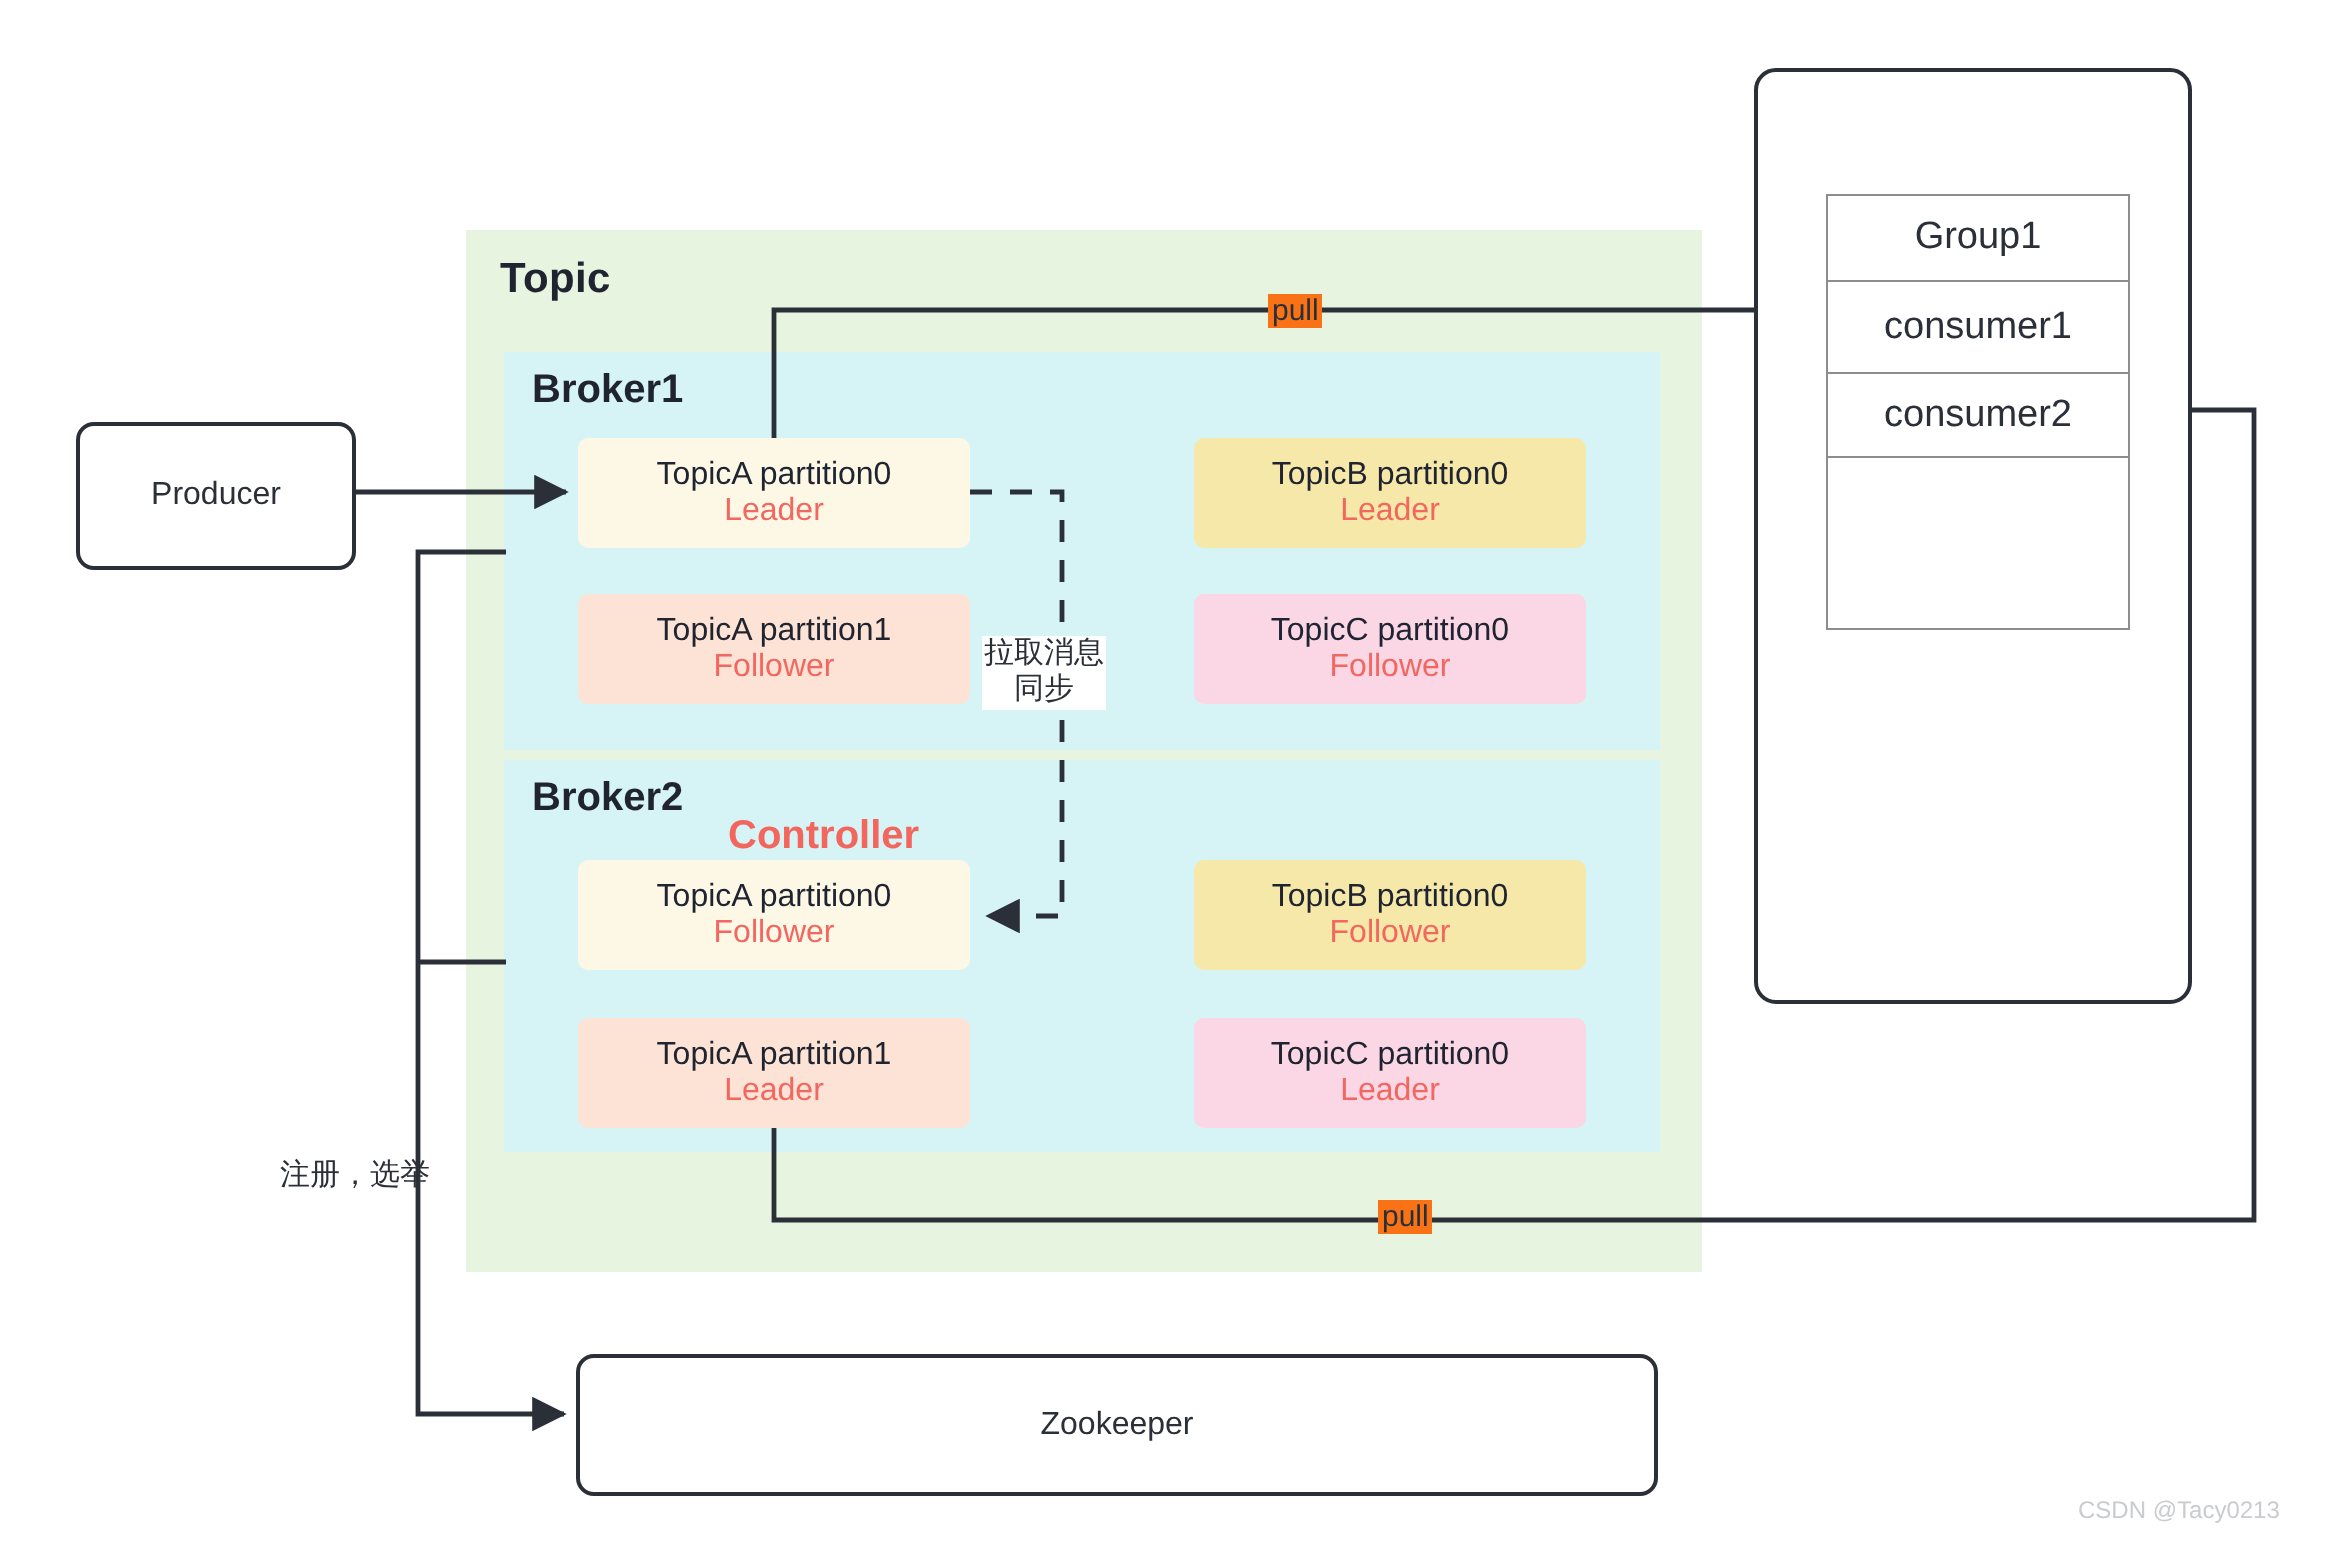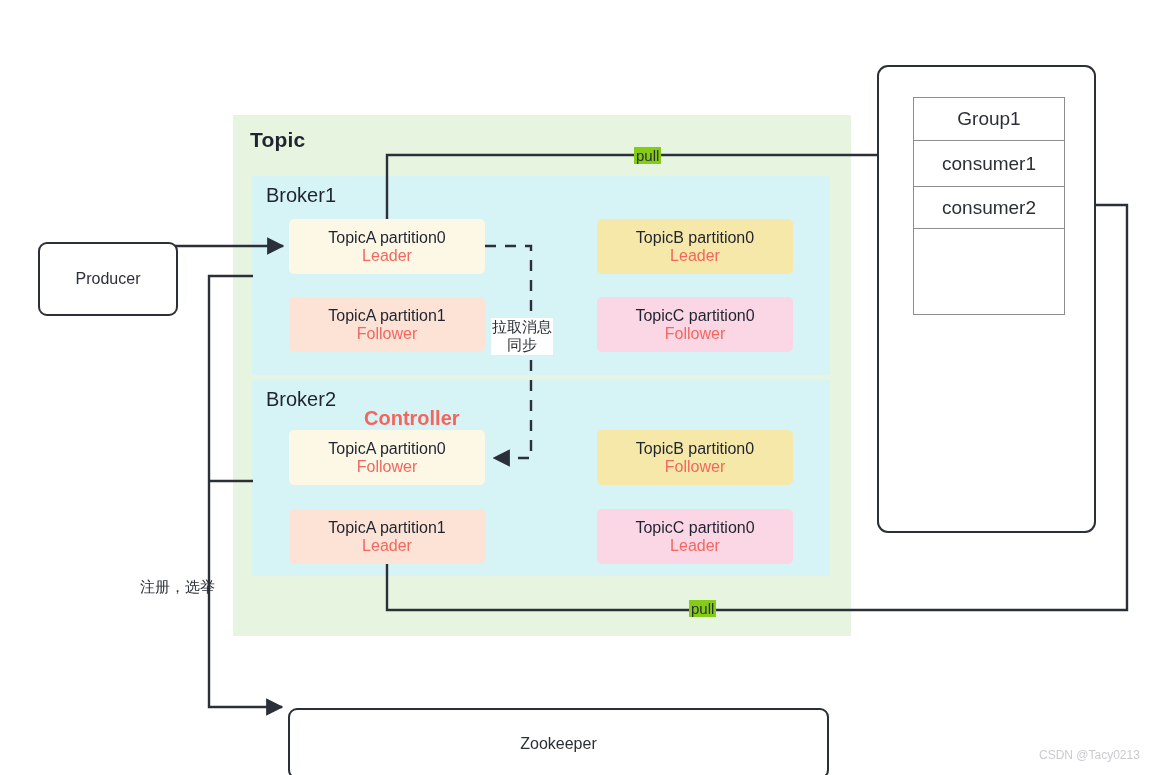--- a/index.html
+++ b/index.html
@@ -21,21 +21,21 @@
   #topic-label{
     left:250px;top:128px;
     font-size:21px;font-weight:bold;color:#1f2430;letter-spacing:.2px;
   }
 
   
   .broker-box{background:#d6f3f6;}
   #broker1-box{left:252px;top:176px;width:578px;height:199px;}
   #broker2-box{left:252px;top:380px;width:578px;height:196px;}
   .broker-label{
-    font-size:20px;font-weight:normal;color:#1f2430;
+    font-size:20px;font-weight:bold;color:#1f2430;
   }
   #broker1-label{left:266px;top:184px;}
   #broker2-label{left:266px;top:388px;}
   #controller-label{
     left:364px;top:407px;
     font-size:20px;font-weight:bold;color:#f2665e;
   }
 
   
   .part{
@@ -57,21 +57,20 @@
   #p-a0-b2{left:289px;top:430px;}
   #p-a1-b2{left:289px;top:509px;}
   #p-b0-b2{left:597px;top:430px;}
   #p-c0-b2{left:597px;top:509px;}
 
   
   .plainbox{
     border:2.2px solid #2b3038;border-radius:9px;background:#ffffff;
     display:flex;align-items:center;justify-content:center;
     color:#2b3038;
-    margin-top:31px;
   }
   #producer-box{left:38px;top:211px;width:136px;height:70px;font-size:16px;}
   #zookeeper-box{left:288px;top:677px;width:537px;height:67px;font-size:16px;}
   #consumer-box{left:877px;top:34px;width:215px;height:464px;border-radius:11px;display:block;}
   #consumer-title{
     left:877px;top:41px;width:215px;text-align:center;
     font-size:22px;font-weight:bold;color:#1f2430;
   }
 
   
@@ -85,21 +84,21 @@
     display:flex;align-items:center;justify-content:center;
     color:#2b3038;box-sizing:border-box;
   }
   #grow-group1{height:43px;font-size:19px;}
   #grow-c1{height:46px;font-size:19px;}
   #grow-c2{height:42px;font-size:19px;}
   #grow-empty{height:auto;border-bottom:none;}
 
   
   .elabel{
-    background:#84cc16;color:#2b3038;font-size:15px;
+    background:#f97316;color:#2b3038;font-size:15px;
     padding:0 2px;white-space:nowrap;
   }
   #pull-top{left:634px;top:147px;}
   #pull-bottom{left:689px;top:600px;}
   #sync-label{
     left:491px;top:318px;width:62px;text-align:center;
     background:#ffffff;color:#2b3038;font-size:15px;line-height:1.22;
   }
   #register-label{
     left:140px;top:578px;

